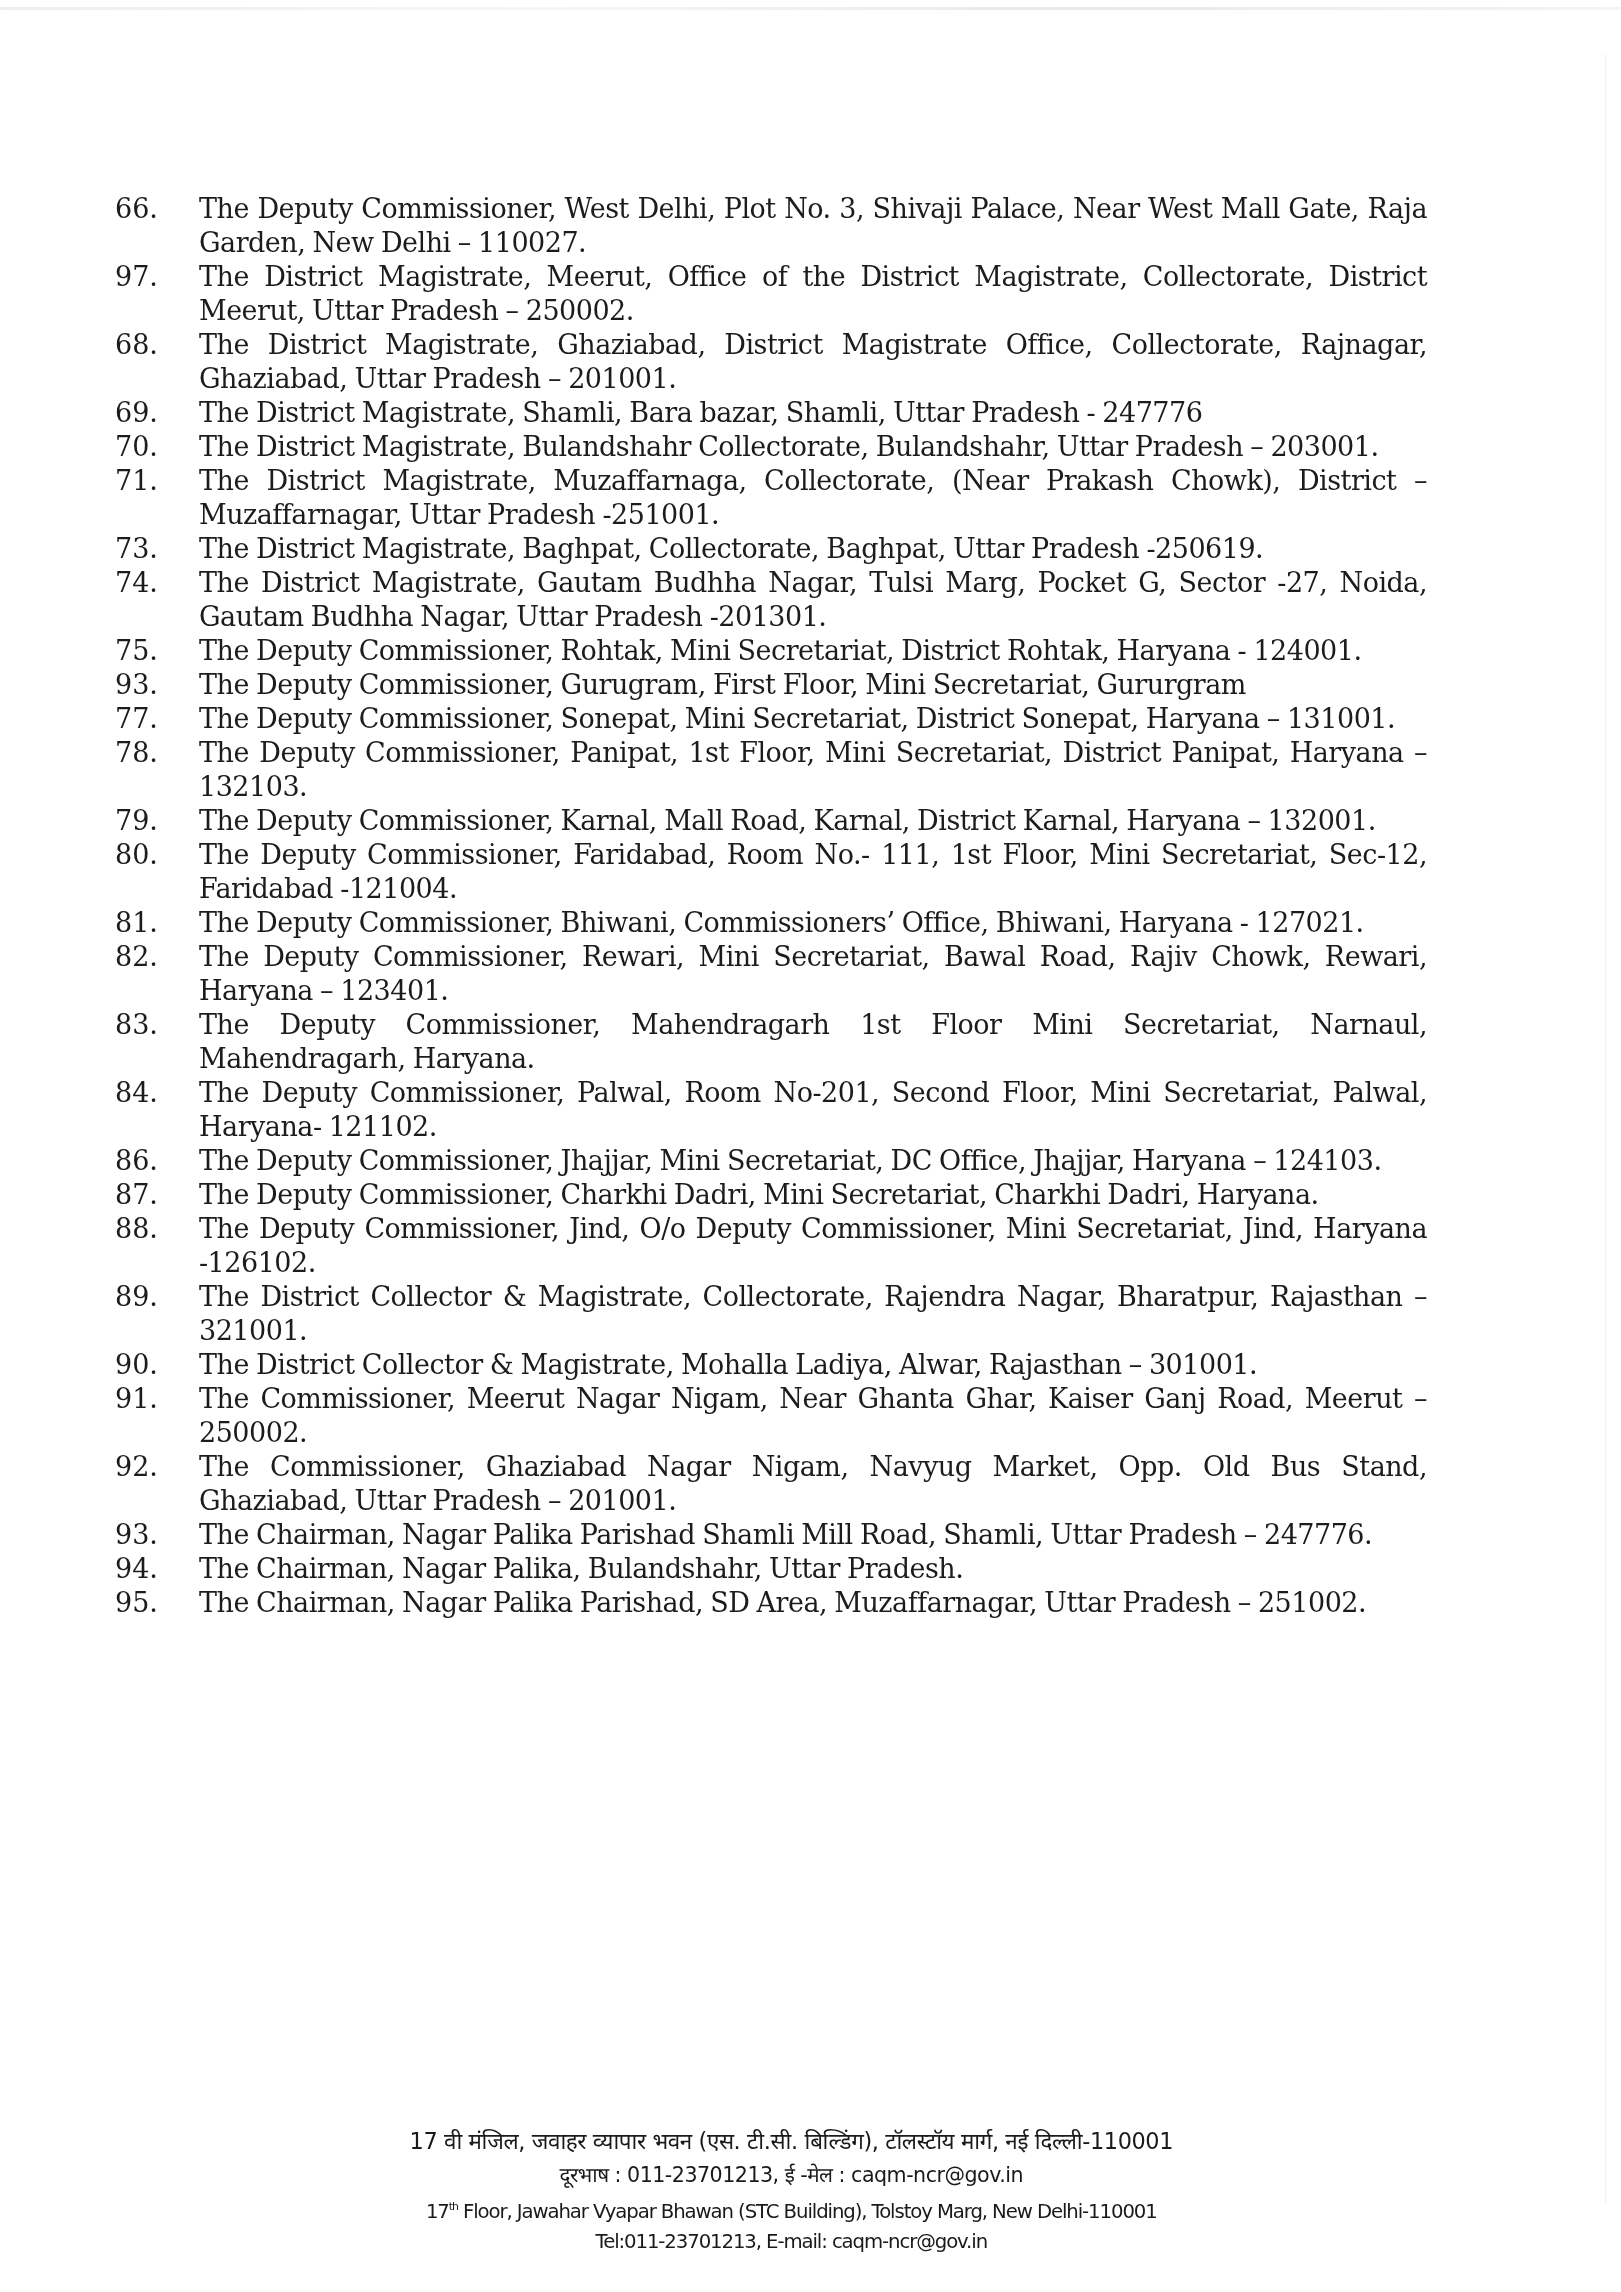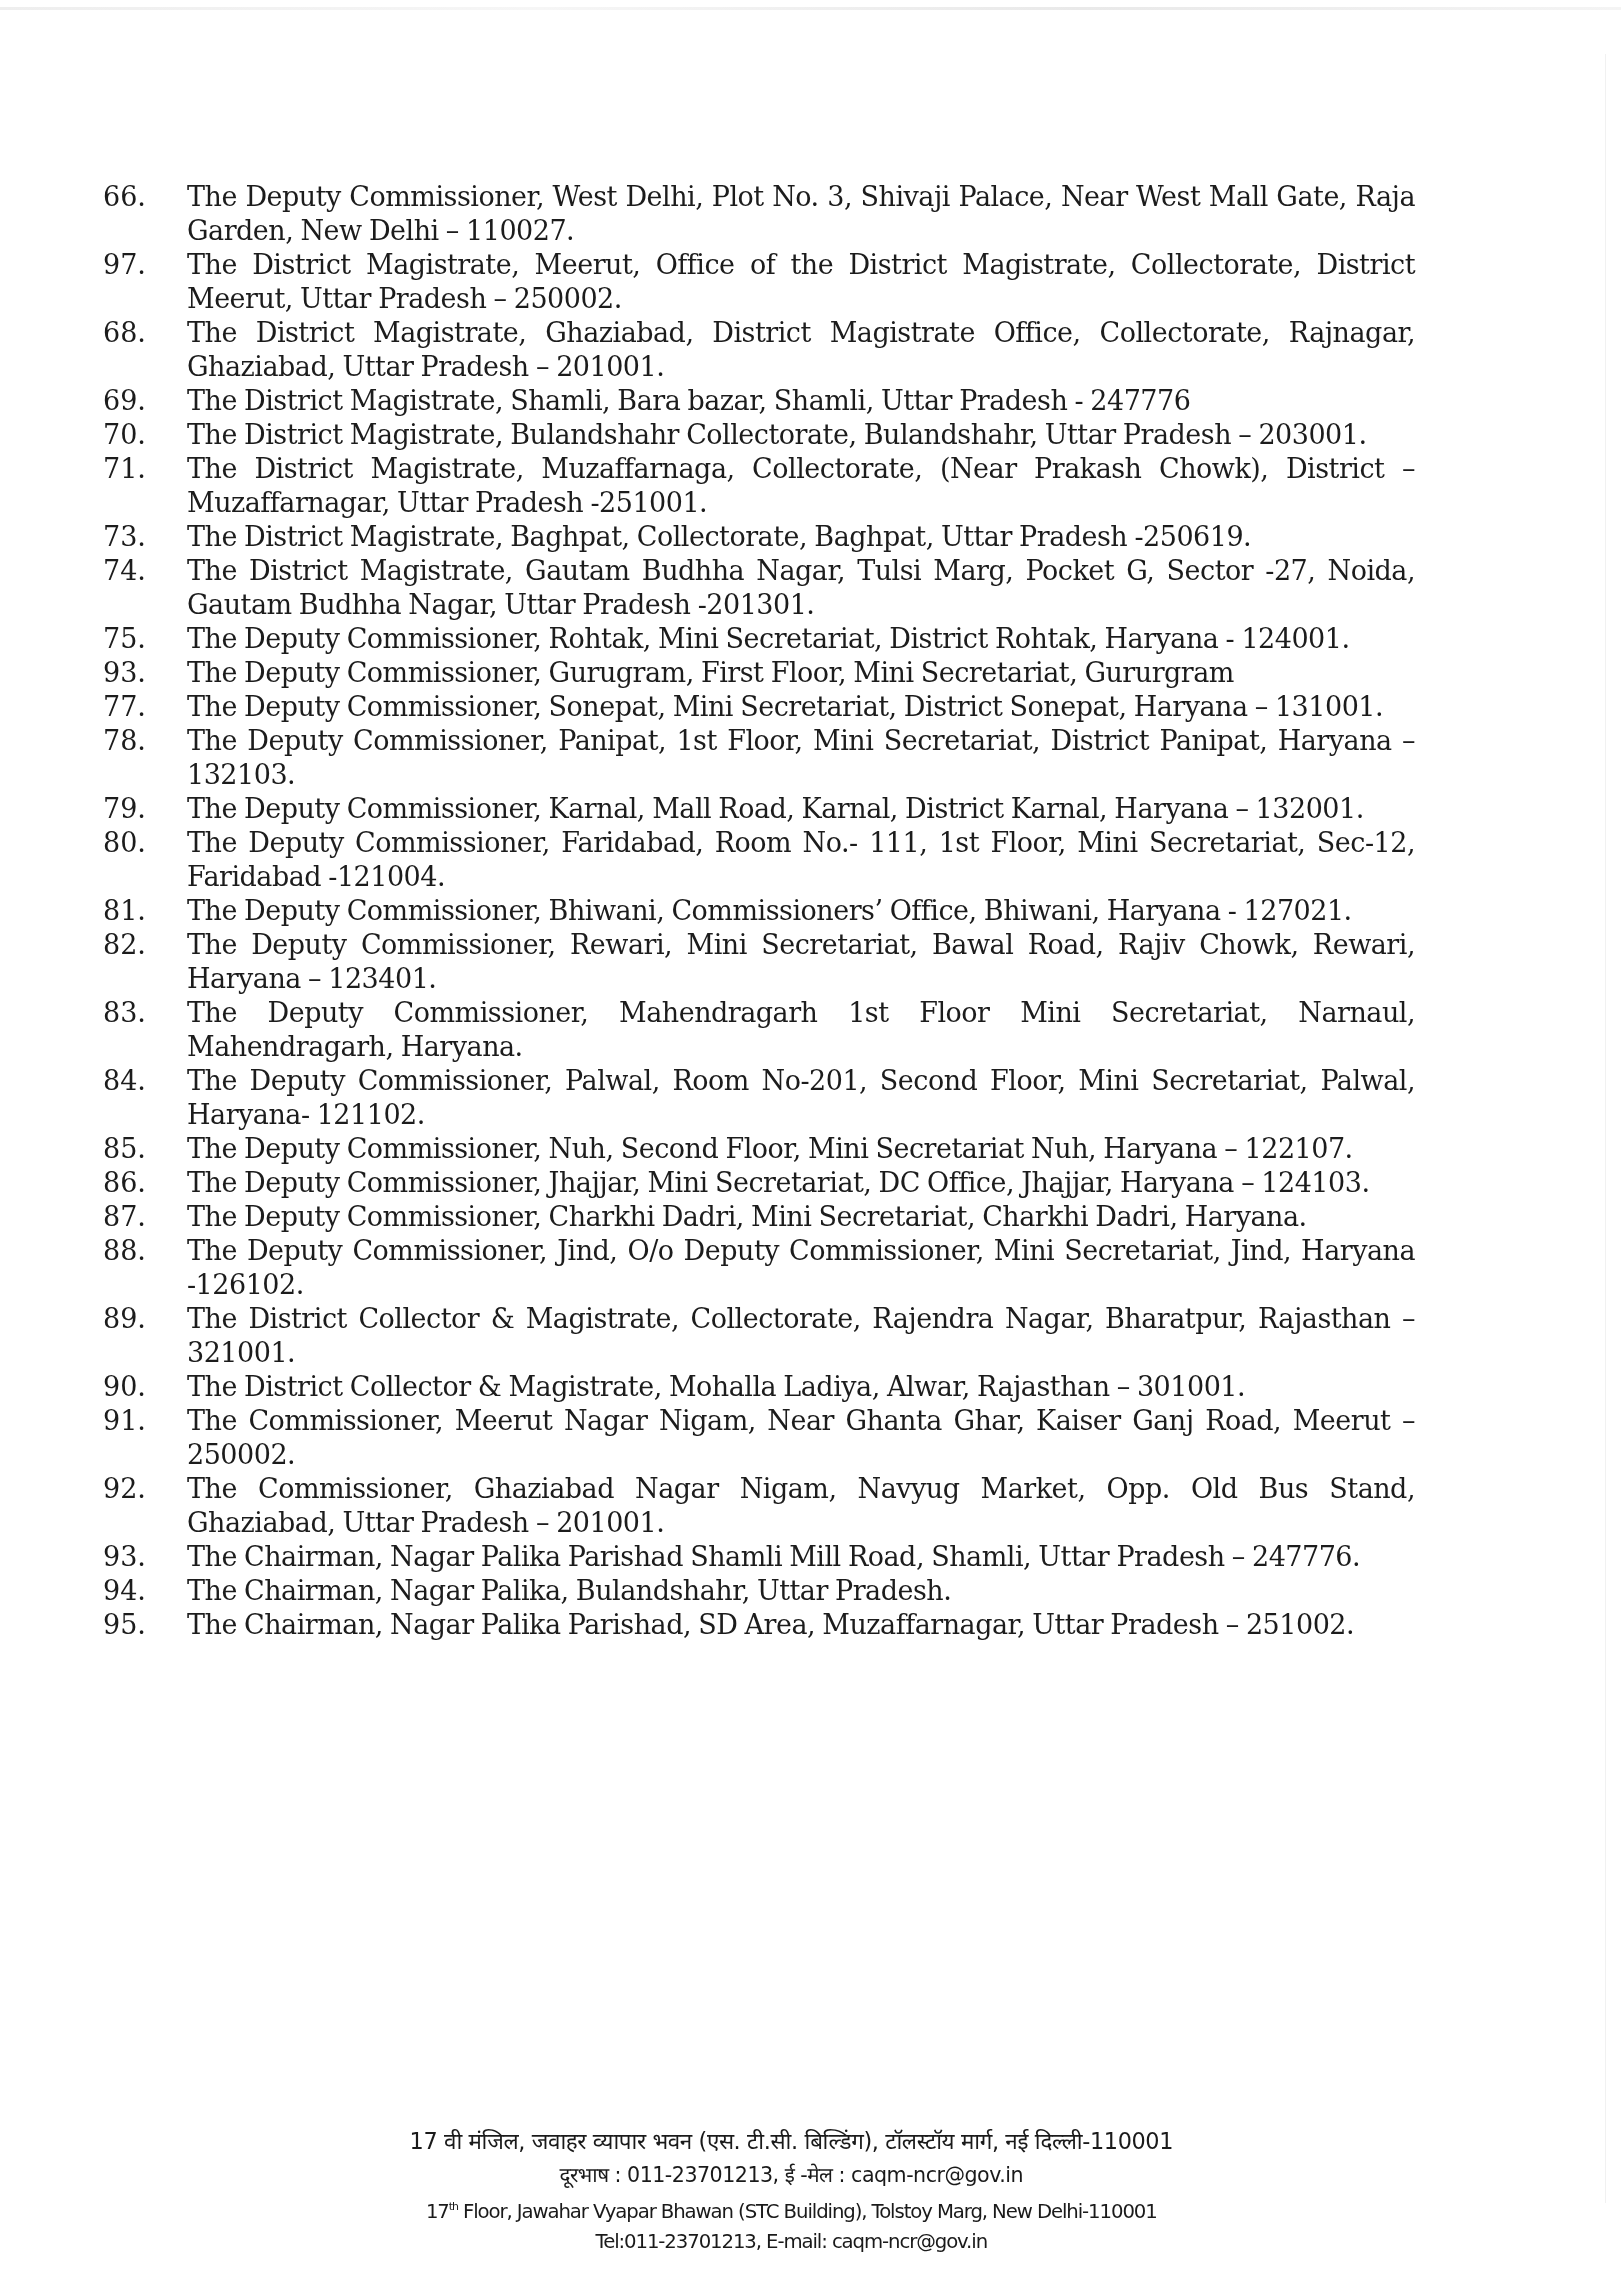--- a/index.html
+++ b/index.html
@@ -1,19 +1,19 @@
 <!DOCTYPE html>
 <html style="font-size:14.3px"><head>
 <meta charset="utf-8">
 <style>
   html, body { margin: 0; padding: 0; background: #ffffff; }
   body { width: 1622px; height: 2293px; position: relative; overflow: hidden; }
   .scanline { position: absolute; left: 0; top: 7.2px; width: 1622px; height: 2.7px; background: linear-gradient(90deg, #eee, #f6f6f6, #e9e9e9, #f4f4f4); }
   .edge { position: absolute; right: 16px; top: 54px; width: 0.9px; height: 2149px; background: #f1f1f1; }
-  .list { position: absolute; left: 99px; top: 176px; width: 1312px; margin: 4px; padding: 0; list-style: none;
+  .list { position: absolute; left: 99px; top: 176px; width: 1312px; margin: 16px; padding: 0; list-style: none;
           font-family: "DejaVu Serif", serif; font-size: 27px; line-height: 34px; color: #1c1c1c; }
   .item { display: flex; margin: 0; padding: 0; }
   .num { flex: 0 0 84px; }
   .txt { flex: 1; text-align: justify; text-align-last: left; letter-spacing: -0.5px; word-spacing: -0.9px; }
   .footer { position: absolute; left: 0; top: 2124px; width: 1622px; text-align: center;
             font-family: "DejaVu Sans", sans-serif; font-weight: bold; color: #1a1a1a; transform: translateX(-19.7px); }
   .footer .l1 { font-size: 22.4px; line-height: 34px; font-weight: normal; letter-spacing: -0.4px; }
   .footer .l2 { font-size: 20.6px; line-height: 34px; font-weight: normal; letter-spacing: -0.5px; }
   .footer .l3 { font-size: 19.7px; line-height: 30px; letter-spacing: -1.1px; font-weight: normal; }
   .footer .l4 { font-size: 19.7px; line-height: 30px; letter-spacing: -1.1px; font-weight: normal; }
@@ -92,24 +92,20 @@
     </li>
   <li class="item">
       <span class="num">83.</span>
       <span class="txt">The Deputy Commissioner, Mahendragarh 1st Floor Mini Secretariat, Narnaul, Mahendragarh, Haryana.</span>
     </li>
   <li class="item">
       <span class="num">84.</span>
       <span class="txt">The Deputy Commissioner, Palwal, Room No-201, Second Floor, Mini Secretariat, Palwal, Haryana- 121102.</span>
     </li>
   <li class="item">
-      <span class="num">85.</span>
-      <span class="txt">The Deputy Commissioner, Nuh, Second Floor, Mini Secretariat Nuh, Haryana – 122107.</span>
-    </li>
-  <li class="item">
       <span class="num">86.</span>
       <span class="txt">The Deputy Commissioner, Jhajjar, Mini Secretariat, DC Office, Jhajjar, Haryana – 124103.</span>
     </li>
   <li class="item">
       <span class="num">87.</span>
       <span class="txt">The Deputy Commissioner, Charkhi Dadri, Mini Secretariat, Charkhi Dadri, Haryana.</span>
     </li>
   <li class="item">
       <span class="num">88.</span>
       <span class="txt">The Deputy Commissioner, Jind, O/o Deputy Commissioner, Mini Secretariat, Jind, Haryana -126102.</span>

